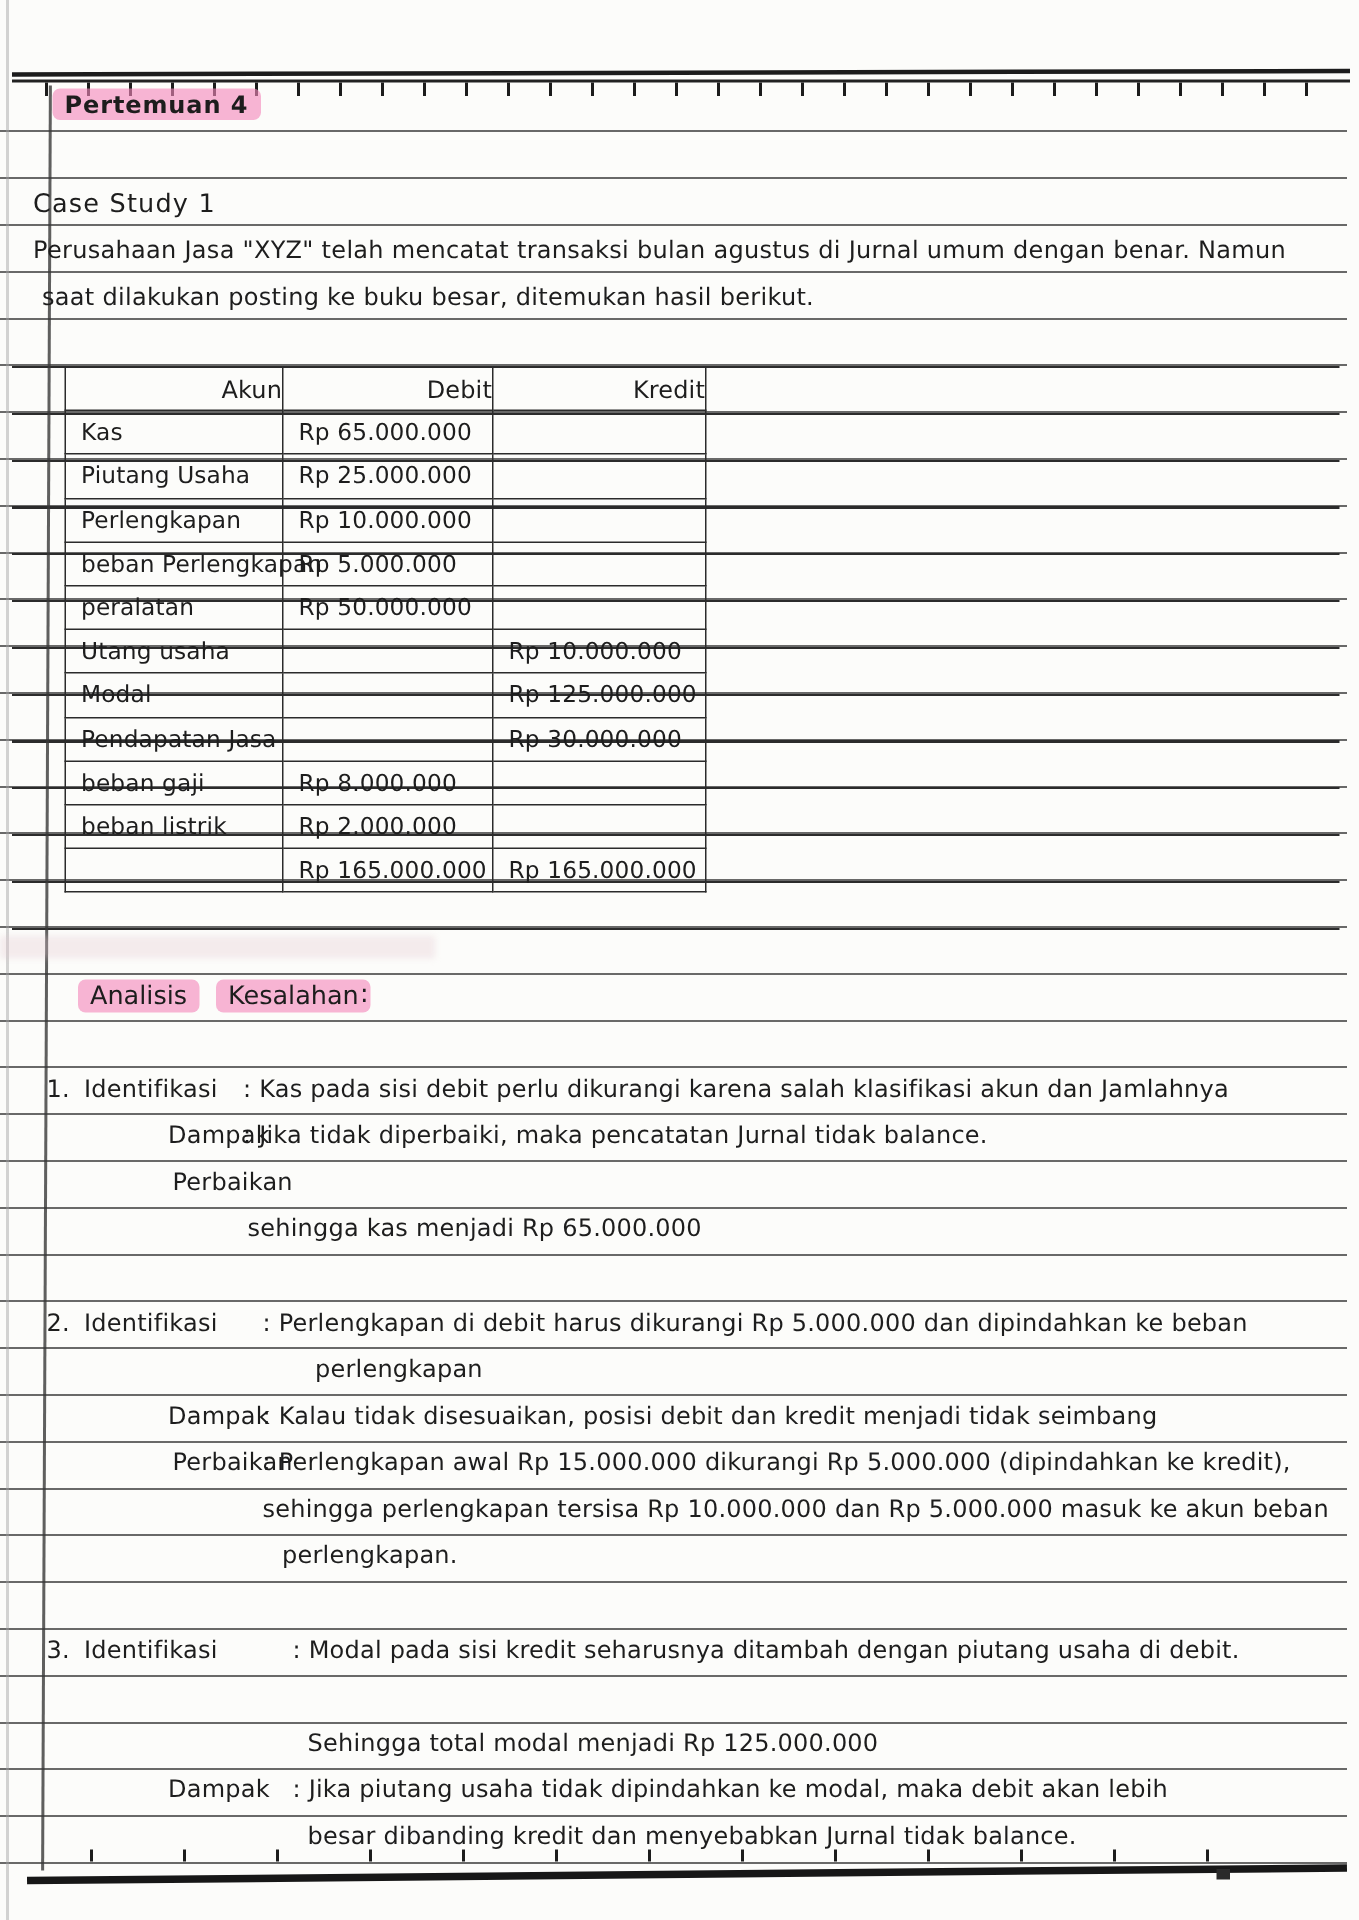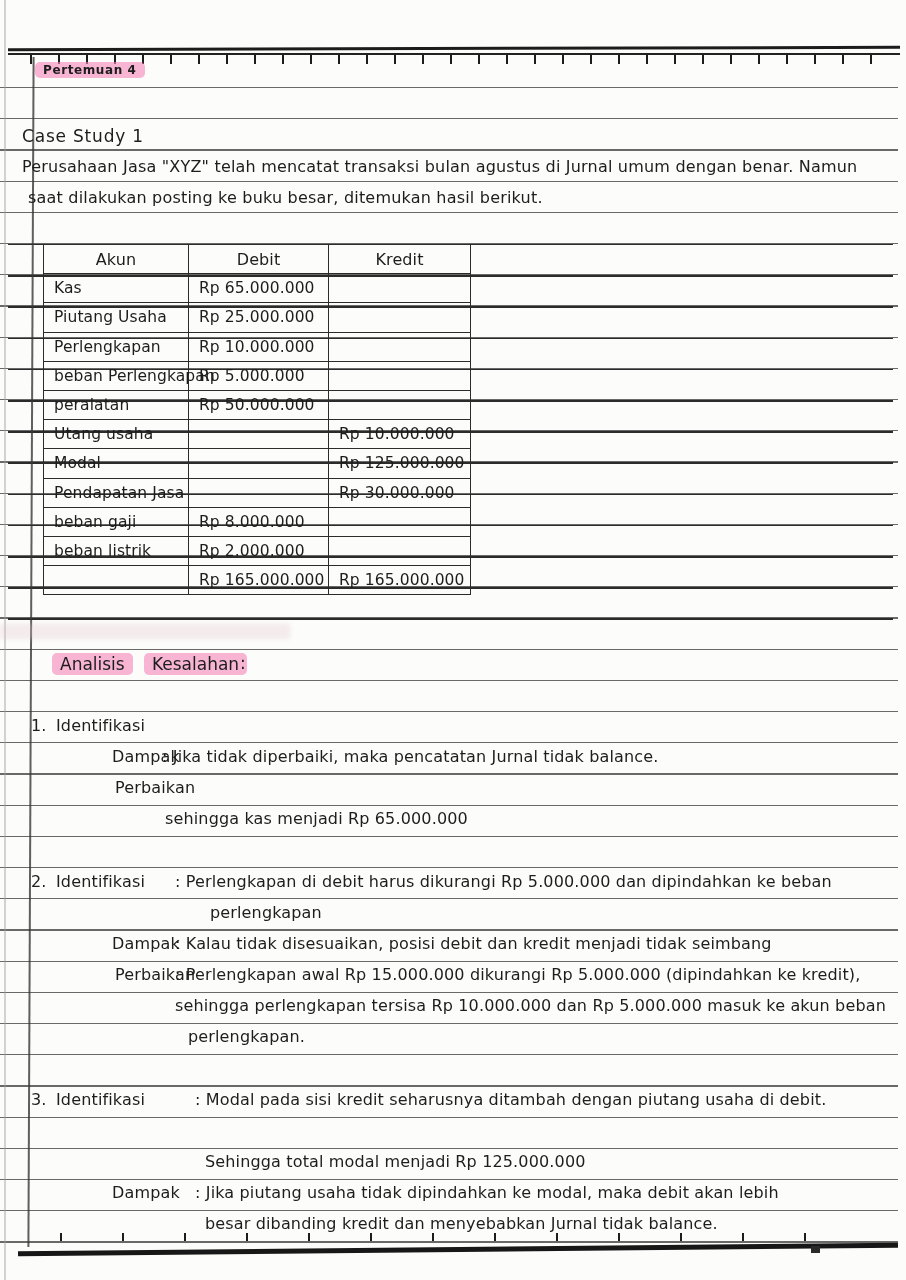--- a/index.html
+++ b/index.html
@@ -22,37 +22,37 @@
   .bottom-edge{position:absolute;left:18px;width:880px;top:1247px;height:5px;background:#171717;transform:rotate(-0.55deg);}
   .bottom-ticks{position:absolute;left:60px;right:40px;top:1233px;height:8px;
     background:repeating-linear-gradient(90deg,#1c1c1c 0 2px,transparent 2px 62px);}
   .margin-line{position:absolute;left:30px;top:57px;height:1190px;width:1.6px;background:rgba(55,55,55,.8);transform:rotate(.25deg);}
   .scan-edge{position:absolute;left:4px;top:0;bottom:0;width:2px;background:rgba(160,160,160,.45);}
   .scan-smudge{position:absolute;left:0;top:624px;width:290px;height:15px;background:rgba(225,195,205,.30);filter:blur(2px);}
   .ink-mark{position:absolute;left:811px;top:1246px;width:9px;height:7px;background:#2a2a2a;}
   
   .tline{position:absolute;white-space:nowrap;font-size:16px;letter-spacing:.2px;line-height:24px;}
   .hl{background:rgba(244,136,187,.62);border-radius:5px;padding:1px 8px;margin-left:-8px;}
-  .title{font-size:12px;font-weight:600;letter-spacing:.6px;}
+  .title{font-size:16px;font-weight:600;letter-spacing:.6px;}
   .case-h{font-size:17px;letter-spacing:.8px;}
   
   .dark-rules{
     position:absolute;left:8px;width:885px;top:244px;height:377px;
     background:repeating-linear-gradient(180deg,#2b2b2b 0 1.5px,transparent 1.5px 31.2px);
   }
   table.ledger{
     position:absolute;left:43px;top:244px;width:427px;
     border-collapse:collapse;table-layout:fixed;
   }
   table.ledger td,table.ledger th{
     border:1.6px solid #2b2b2b;height:28.2px;padding:0 0 0 10px;
     font-size:15.5px;font-weight:400;text-align:left;white-space:nowrap;
     overflow:visible;letter-spacing:.1px;
   }
-  table.ledger th{text-align:center;padding:0;font-size:16px;}
+  table.ledger th{text-align:right;padding:0;font-size:16px;}
   td.amt{padding-left:14px;}
   
   .aline{position:absolute;left:0;width:906px;height:26px;font-size:16px;letter-spacing:.15px;}
   .aline span{position:absolute;white-space:nowrap;}
   .heading-line{position:absolute;left:0;width:906px;height:28px;font-size:17px;}
   .heading-line span{position:absolute;white-space:nowrap;}
   
   .footer{position:absolute;left:8px;top:1255px;height:20px;display:flex;align-items:center;gap:7px;margin-top:44px;}
   .cs-badge{width:20px;height:16px;border:1.6px solid #a9a9a9;border-radius:3px;color:#9e9e9e;
     font-size:11px;font-weight:700;display:flex;align-items:center;justify-content:center;background:#f4f4f2;}
@@ -152,20 +152,21 @@
 
   <div class="heading-line" style="top:653px;">
     <span class="hl" style="left:60px;">Analisis</span>
     <span class="hl" style="left:152px;">Kesalahan</span>
     <span style="left:240px;">:</span>
   </div>
 
   <div class="aline" style="top:716px;">
     <span style="left:31px;">1.</span>
     <span style="left:56px;">Identifikasi</span>
+    <span style="left:162px;">: Kas pada sisi debit perlu dikurangi karena salah klasifikasi akun dan Jamlahnya</span>
   </div>
   <div class="aline" style="top:747px;">
     <span style="left:112px;">Dampak</span>
     <span style="left:162px;">: Jika tidak diperbaiki, maka pencatatan Jurnal tidak balance.</span>
   </div>
   <div class="aline" style="top:778px;">
     <span style="left:115px;">Perbaikan</span>
   </div>
   <div class="aline" style="top:809px;">
     <span style="left:165px;">sehingga kas menjadi Rp 65.000.000</span>

